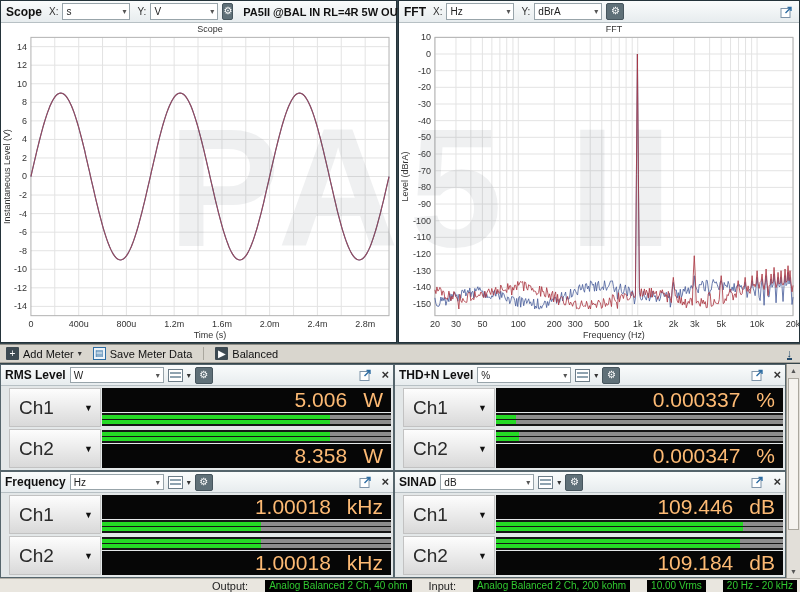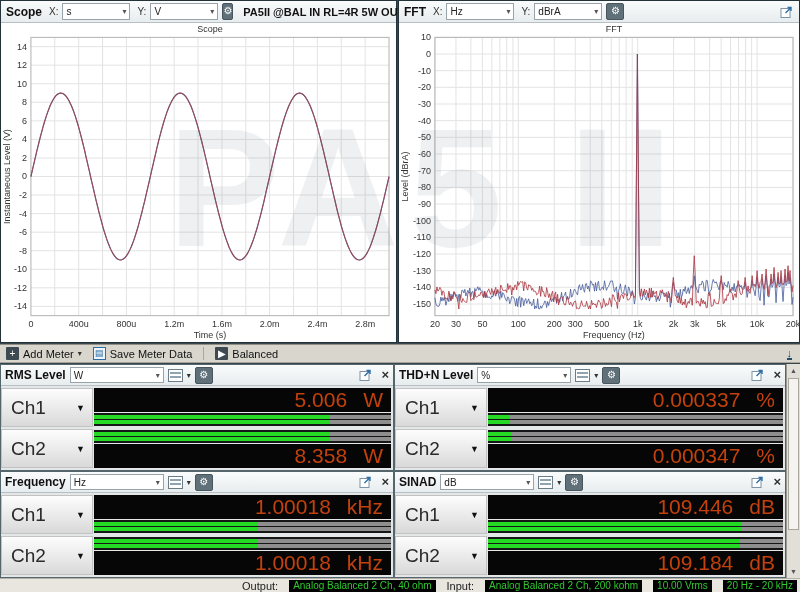--- a/index.html
+++ b/index.html
@@ -39,41 +39,41 @@
 
   
   #meters{position:absolute;left:0;top:364px;width:786px;height:262px;display:grid;grid-template-columns:394px 392px;grid-template-rows:107px 107px;}
   .meter-panel{background:#e3e7e8;border:1px solid #55656c;box-sizing:border-box;display:flex;flex-direction:column;overflow:hidden;}
   .meter-header{height:20px;flex:0 0 auto;background:linear-gradient(#fafcfc,#e7ecee);border-bottom:1px solid #b7c0c4;display:flex;align-items:center;gap:4px;padding:0 4px;}
   .meter-title{font-weight:bold;font-size:12px;color:#101010;white-space:nowrap;}
   .combo.small{min-width:86px;height:14px;}
   .mtr-icon{width:15px;height:13px;background:#fff;border:1px solid #6d7d88;box-sizing:border-box;display:flex;flex-direction:column;justify-content:space-evenly;padding:1px;}
   .mtr-icon i{display:block;height:2px;background:#8fa3b0;}
   .close-x{font-size:13px;font-weight:bold;color:#333;line-height:12px;margin-left:4px;}
-  .meter-body{flex:1;display:flex;flex-direction:column;gap:2px;padding:2px 2px 2px 0;}
+  .meter-body{flex:1;display:flex;flex-direction:column;gap:2px;padding:2px 2px 2px 8px;}
   .ch-row{flex:1;display:flex;}
   .ch-label{width:92px;flex:0 0 auto;background:linear-gradient(#fdfdfd,#d9d9d9);border:1px solid #c2c2c2;box-sizing:border-box;display:flex;align-items:center;justify-content:space-between;padding:0 7px 0 9px;font-size:19px;color:#2a2a2a;}
   .ch-label .dd{font-size:9px;color:#111;}
   .ch-main{flex:1;display:flex;flex-direction:column;margin-left:1px;}
-  .value-box{flex:1;background:#060606;color:#c2410c;display:flex;align-items:center;justify-content:flex-end;padding:0 8px;font-size:21px;white-space:nowrap;}
+  .value-box{flex:1;background:#060606;color:#fdba74;display:flex;align-items:center;justify-content:flex-end;padding:0 8px;font-size:21px;white-space:nowrap;}
   .value-box .unit{margin-left:16px;}
   .bar{height:13px;background:#161616;position:relative;flex:0 0 auto;margin:1px 0;}
   .bar .stripe{position:absolute;left:0;width:100%;height:4px;background:#8e8e8e;}
   .bar .s1{top:2px;} .bar .s2{bottom:2px;}
   .bar .fill{position:absolute;left:0;height:4px;background:#25da25;}
   .bar .f1{top:2px;} .bar .f2{bottom:2px;}
 
   
   #meter-scroll{position:absolute;left:786px;top:364px;width:14px;height:214px;background:#e2dfd9;border-left:1px solid #9b988f;box-sizing:border-box;}
   #meter-scroll .arr{position:absolute;left:0;width:100%;height:13px;text-align:center;font-size:7px;color:#555;line-height:13px;}
   #meter-scroll .up{top:0;} #meter-scroll .down{bottom:0;}
   #meter-scroll .thumb{position:absolute;left:1px;right:1px;top:14px;height:150px;background:#f5f3ef;border:1px solid #aaa79e;}
 
   
-  #statusbar{position:absolute;left:0;top:578px;width:800px;height:14px;background:#e9e6df;border-top:1px solid #b3b0a8;box-sizing:border-box;display:flex;align-items:center;justify-content:flex-end;gap:11px;padding:0 3px;font-size:11px;color:#222;}
+  #statusbar{position:absolute;left:0;top:578px;width:800px;height:14px;background:#e9e6df;border-top:1px solid #b3b0a8;box-sizing:border-box;display:flex;align-items:center;justify-content:flex-end;gap:17px;padding:0 3px;font-size:11px;color:#222;}
   .chip{background:#000;color:#30c830;font-size:10px;line-height:12px;height:12px;padding:0 4px;white-space:nowrap;}
 </style>
 </head>
 <body>
 
 <div id="app">
 
   <div class="chart-panel" id="scope-panel">
     <div class="panel-header">
       <span class="panel-title">Scope</span>

